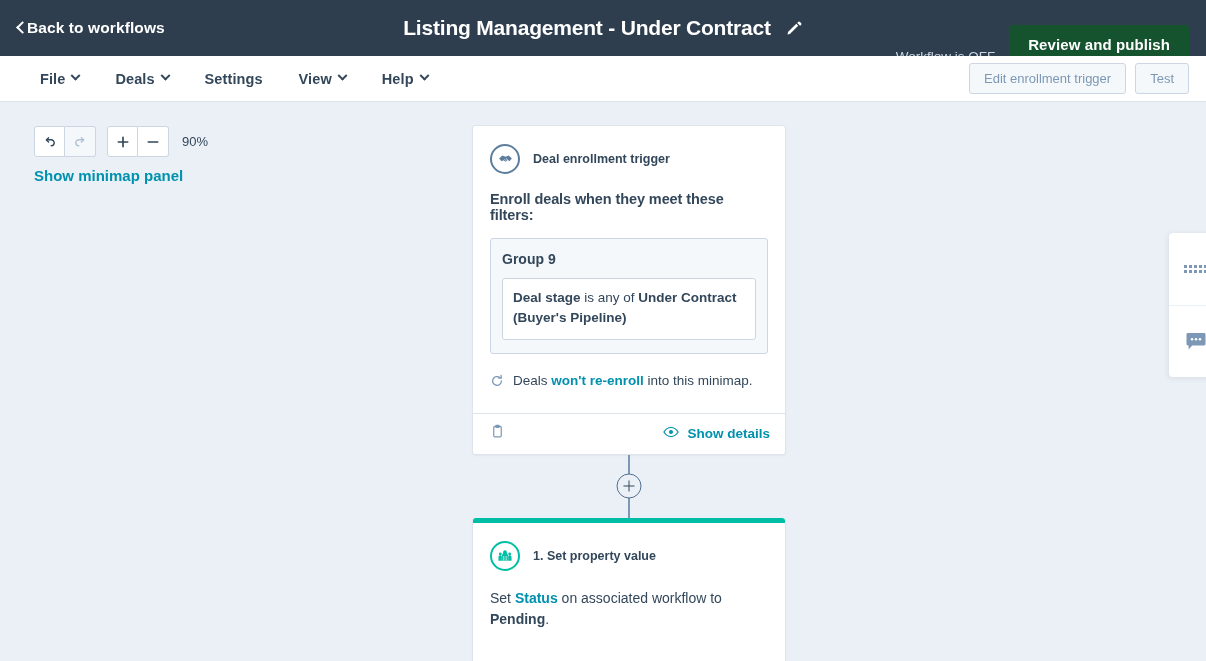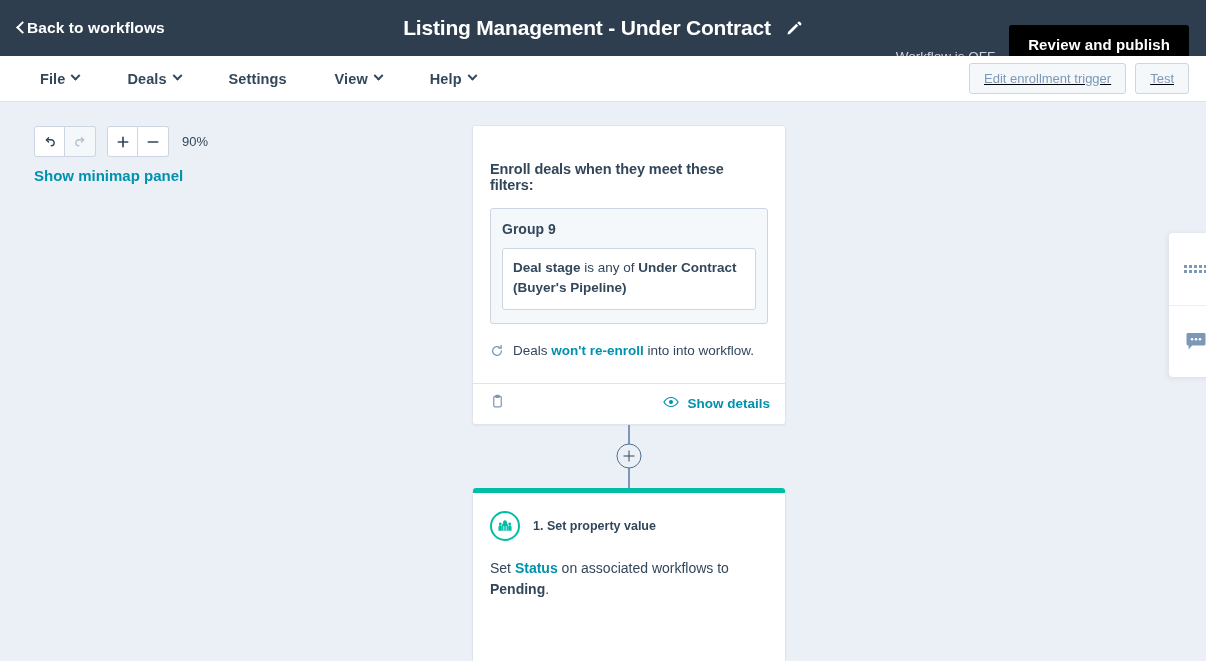--- a/index.html
+++ b/index.html
@@ -35,45 +35,45 @@
   .wf-title {
     color: #ffffff; font-size: 21px; font-weight: bold; letter-spacing: -.2px;
   }
   .pencil-icon { width: 18px; height: 18px; pointer-events: auto; cursor: pointer; }
   .topbar-right {
     position: absolute; right: 17px; top: 0; height: 64px;
     display: flex; align-items: flex-end; gap: 14px;
   }
   .wf-status { color: #cbd6e2; font-size: 13.5px; }
   .btn-publish {
-    background: #000000; color: #ffffff; border: none; border-radius: 3px;
+    background: #14532d; color: #ffffff; border: none; border-radius: 3px;
     font-family: "Liberation Sans", sans-serif;
     font-size: 15px; font-weight: bold; padding: 11px 19px; cursor: pointer;
     letter-spacing: .1px;
   }
 
   
   .menubar {
     position: absolute; left: 0; top: 56px; width: 1206px; height: 46px;
     background: #ffffff; border-bottom: 1px solid #dfe3eb;
     display: flex; align-items: center;
   }
-  .menu-items { display: flex; align-items: flex-start; margin-left: 22px; gap: 12px; }
+  .menu-items { display: flex; align-items: flex-start; margin-left: 22px; gap: 0; }
   .menu-item {
     display: flex; align-items: center; gap: 7px;
     color: #33475b; font-size: 14.5px; font-weight: bold;
     padding: 6px 18px; cursor: pointer; letter-spacing: .1px;
   }
   .caret {
     width: 7px; height: 7px;
     border-right: 2px solid #33475b; border-bottom: 2px solid #33475b;
     transform: rotate(45deg) translate(-2px,-2px);
   }
   .menubar-right {
-    position: absolute; right: 17px; display: flex; align-items: center; gap: 9px; text-decoration: underline;
+    position: absolute; right: 17px; display: flex; align-items: center; gap: 9px;
   }
   .btn-secondary {
     background: #f5f8fa; color: #7c98b6; border: 1px solid #cbd6e2;
     border-radius: 3px; font-family: "Liberation Sans", sans-serif;
     font-size: 13px; padding: 7px 14px; cursor: pointer;
   }
 
   
   .canvas {
     position: absolute; left: 16px; top: 102px; width: 1206px; height: 559px;
@@ -273,38 +273,47 @@
     </div>
     <span class="zoom-pct">90%</span>
   </div>
 
   <div class="minimap-link">Show minimap panel</div>
 
   <div class="card-col">
 
     <div class="card">
       <div class="card-body">
+        <div class="card-head">
+          <span class="icon-circle blue">
+            <svg viewBox="0 0 24 24" width="17" height="17" aria-hidden="true">
+              <path d="M3 10.5 L7.5 6.5 L12 8 L16.5 6.5 L21 10.5 L17.5 14.5 L15.5 12.8 L12.5 15 L9 13.5 L6.5 14.5 Z" fill="#5c7d9c"></path>
+              <path d="M9 13.5 L11.5 16 M11 12 L13.5 14.6 M13 10.8 L15.6 13.2" stroke="#ffffff" stroke-width="1" stroke-linecap="round"></path>
+            </svg>
+          </span>
+          <span class="card-head-label">Deal enrollment trigger</span>
+        </div>
 
         <div class="card-q">Enroll deals when they meet these filters:</div>
 
         <div class="group-box">
           <div class="group-title">Group 9</div>
           <div class="filter-pill">
             <b>Deal stage</b><span class="light"> is any of </span><b>Under Contract (Buyer's Pipeline)</b>
           </div>
         </div>
 
         <div class="reenroll-row">
           <span>
             <svg viewBox="0 0 16 16" width="14" height="14" aria-hidden="true" style="margin-top:1px">
               <path d="M13 8 a5 5 0 1 1 -1.6 -3.7" fill="none" stroke="#7c98b6" stroke-width="1.5" stroke-linecap="round"></path>
               <path d="M12.6 1.6 L12.9 4.8 L9.7 4.5" fill="none" stroke="#7c98b6" stroke-width="1.5" stroke-linecap="round" stroke-linejoin="round"></path>
             </svg>
           </span>
-          <span><span>Deals </span><a href="#">won't re-enroll</a><span> into into workflow.</span></span>
+          <span><span>Deals </span><a href="#">won't re-enroll</a><span> into this minimap.</span></span>
         </div>
       </div>
 
       <div class="card-footer">
         <span>
           <svg viewBox="0 0 16 16" width="15" height="15" aria-hidden="true">
             <rect x="4" y="2.6" width="8" height="11.2" rx="1.2" fill="none" stroke="#7c98b6" stroke-width="1.3"></rect>
             <rect x="6.2" y="1.4" width="3.6" height="2.2" rx=".7" fill="none" stroke="#7c98b6" stroke-width="1.3"></rect>
           </svg>
         </span>
@@ -335,21 +344,21 @@
               <path d="M7.6 19 V11.4 a4.4 4.4 0 0 1 8.8 0 V19 Z" fill="#00bda5"></path>
               <circle cx="5" cy="9" r="2.1" fill="#00bda5"></circle>
               <path d="M2.2 19 V13.6 a2.8 2.8 0 0 1 5 -1.7 V19 Z" fill="#00bda5"></path>
               <circle cx="19" cy="9" r="2.1" fill="#00bda5"></circle>
               <path d="M21.8 19 V13.6 a2.8 2.8 0 0 0 -5 -1.7 V19 Z" fill="#00bda5"></path>
               <path d="M10.2 12 V19 M13.8 12 V19" stroke="#ffffff" stroke-width="1.1"></path>
             </svg>
           </span>
           <span class="card-head-label">1. Set property value</span>
         </div>
-        <div class="action-text"><span>Set </span><a href="#">Status</a><span> on associated workflows to </span><b>Pending</b><span>.</span></div>
+        <div class="action-text"><span>Set </span><a href="#">Status</a><span> on associated workflow to </span><b>Pending</b><span>.</span></div>
         <div class="action-spacer"></div>
       </div>
     </div>
 
   </div>
 
   <div class="side-panel">
     <div class="side-btn">
       <span class="dots-grid">
         <i></i>

